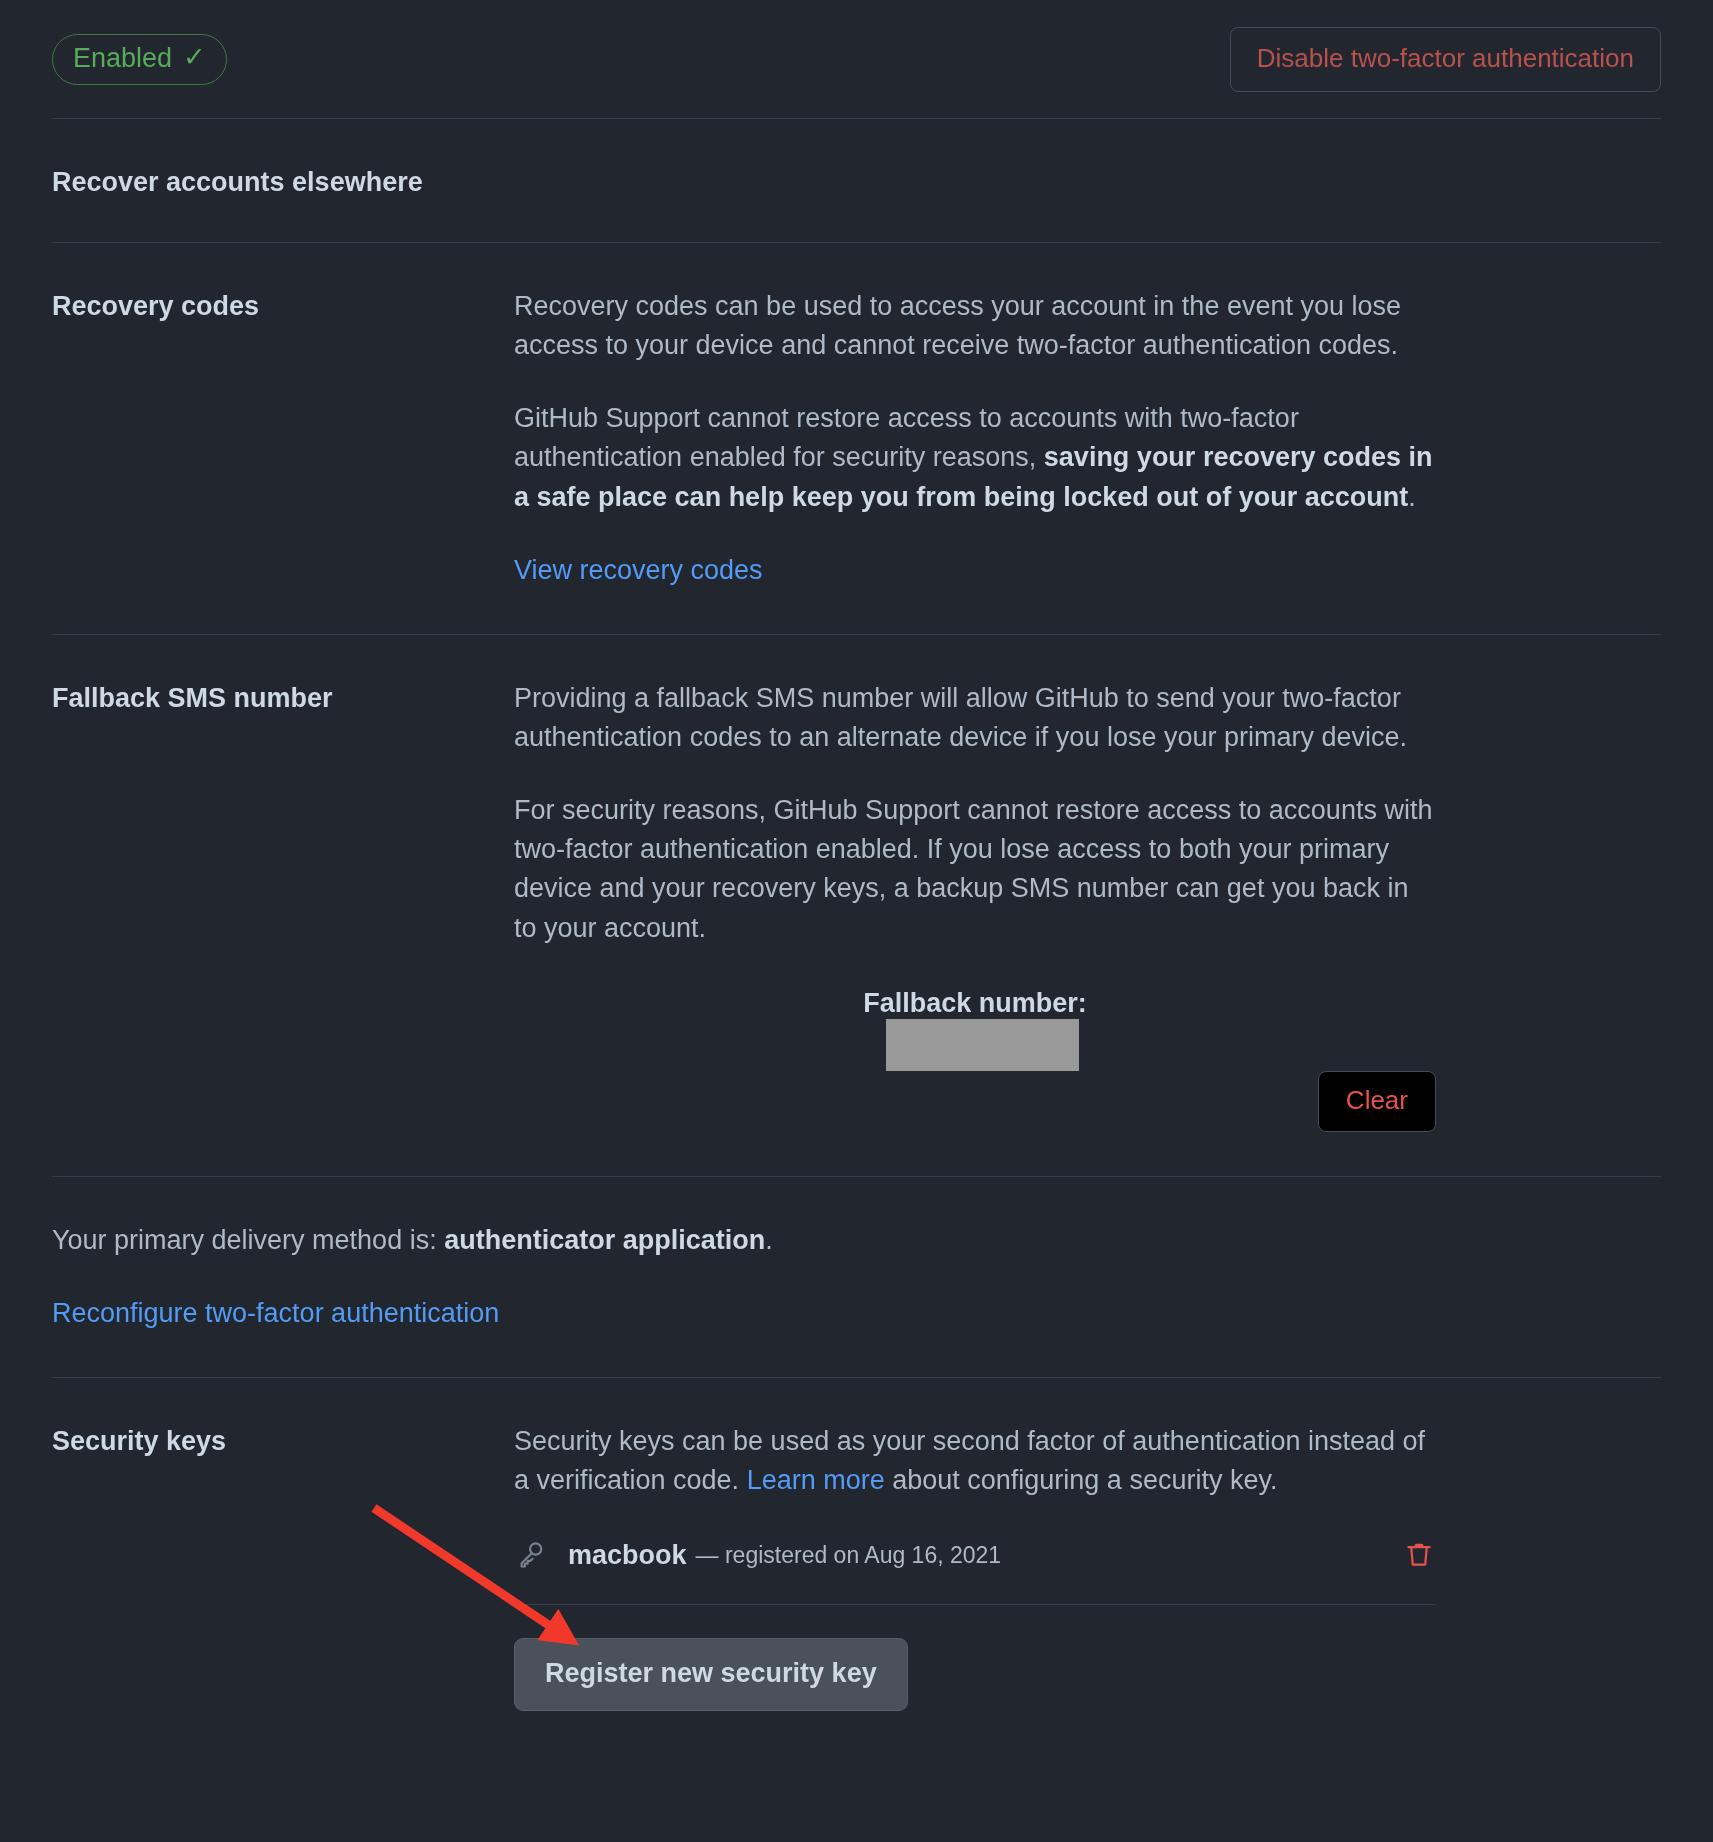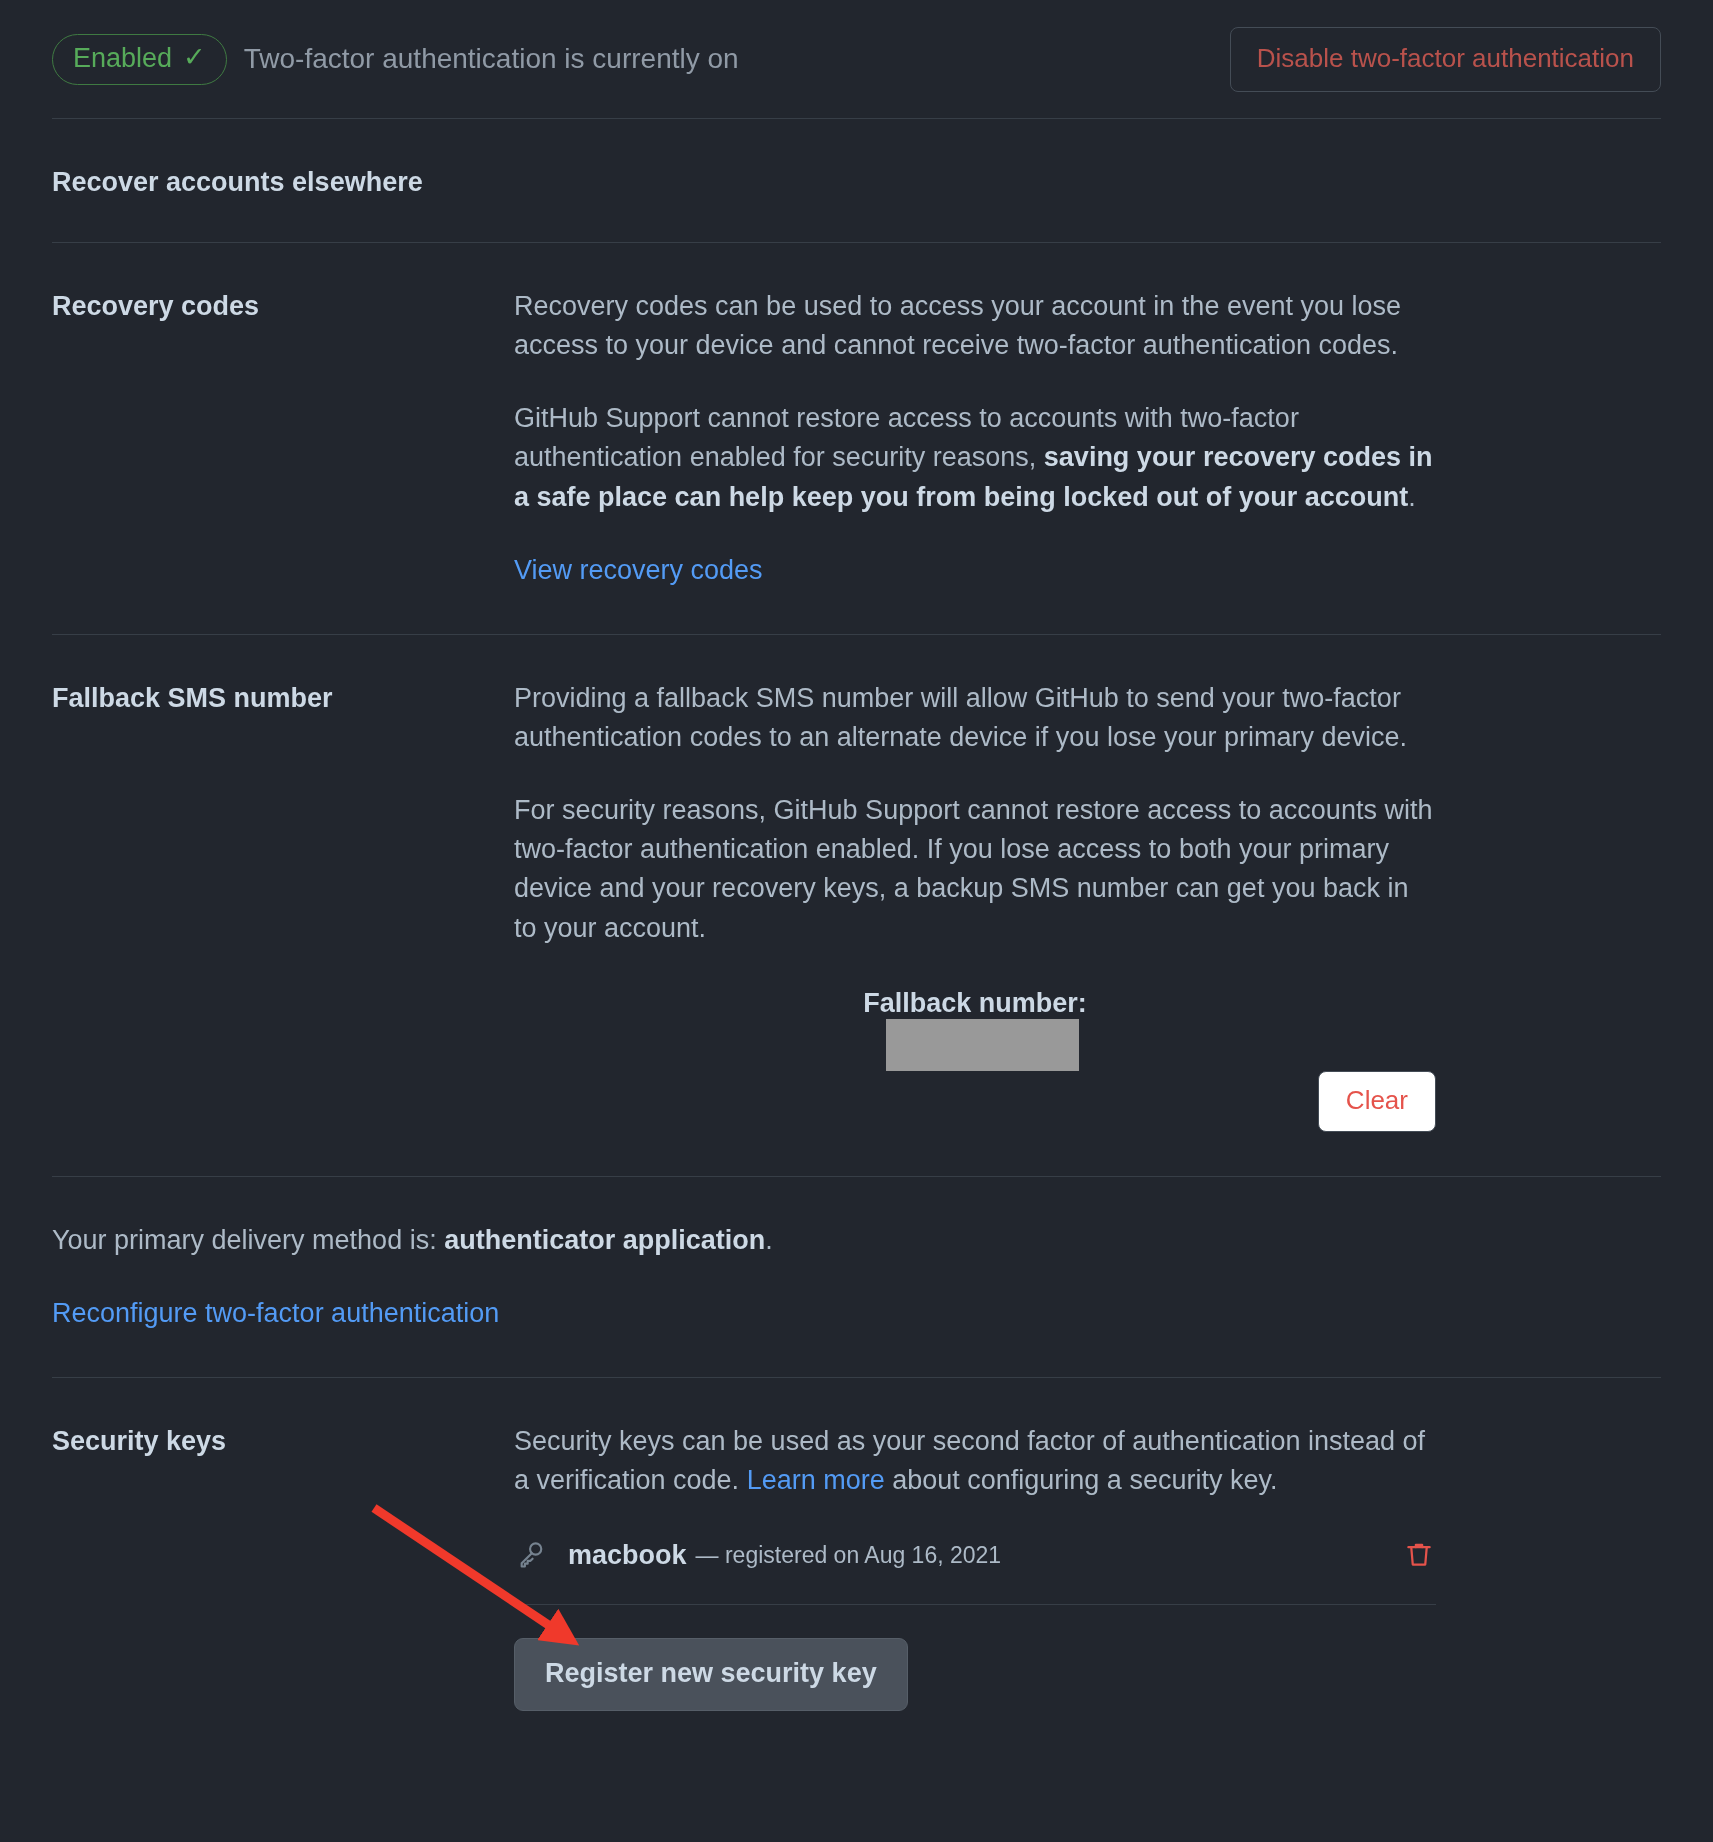--- a/index.html
+++ b/index.html
@@ -117,21 +117,21 @@
     white-space: nowrap;
   }
   .redacted {
     width: 193px;
     height: 52px;
     background: #999999;
     margin-left: 14px;
   }
   .clear-btn {
     margin-left: auto;
-    background: #ffffff;
+    background: #000000;
     border: 1px solid #444c56;
     border-radius: 8px;
     color: #e5534b;
     font-family: "Liberation Sans", sans-serif;
     font-size: 26px;
     padding: 13px 27px 15px 27px;
     cursor: pointer;
   }
 
   
@@ -199,21 +199,20 @@
 </head>
 <body>
 
 <div class="page">
 
   <div class="status-row">
     <span class="badge">
       <span>Enabled</span>
       <span class="check">✓</span>
     </span>
-    <span class="status-text">Two-factor authentication is currently on</span>
     <span class="spacer"></span>
     <button class="disable-btn">Disable two-factor authentication</button>
   </div>
 
   <div class="divider"></div>
 
   <div class="section">
     <div class="sec-label">Recover accounts elsewhere</div>
   </div>
 

